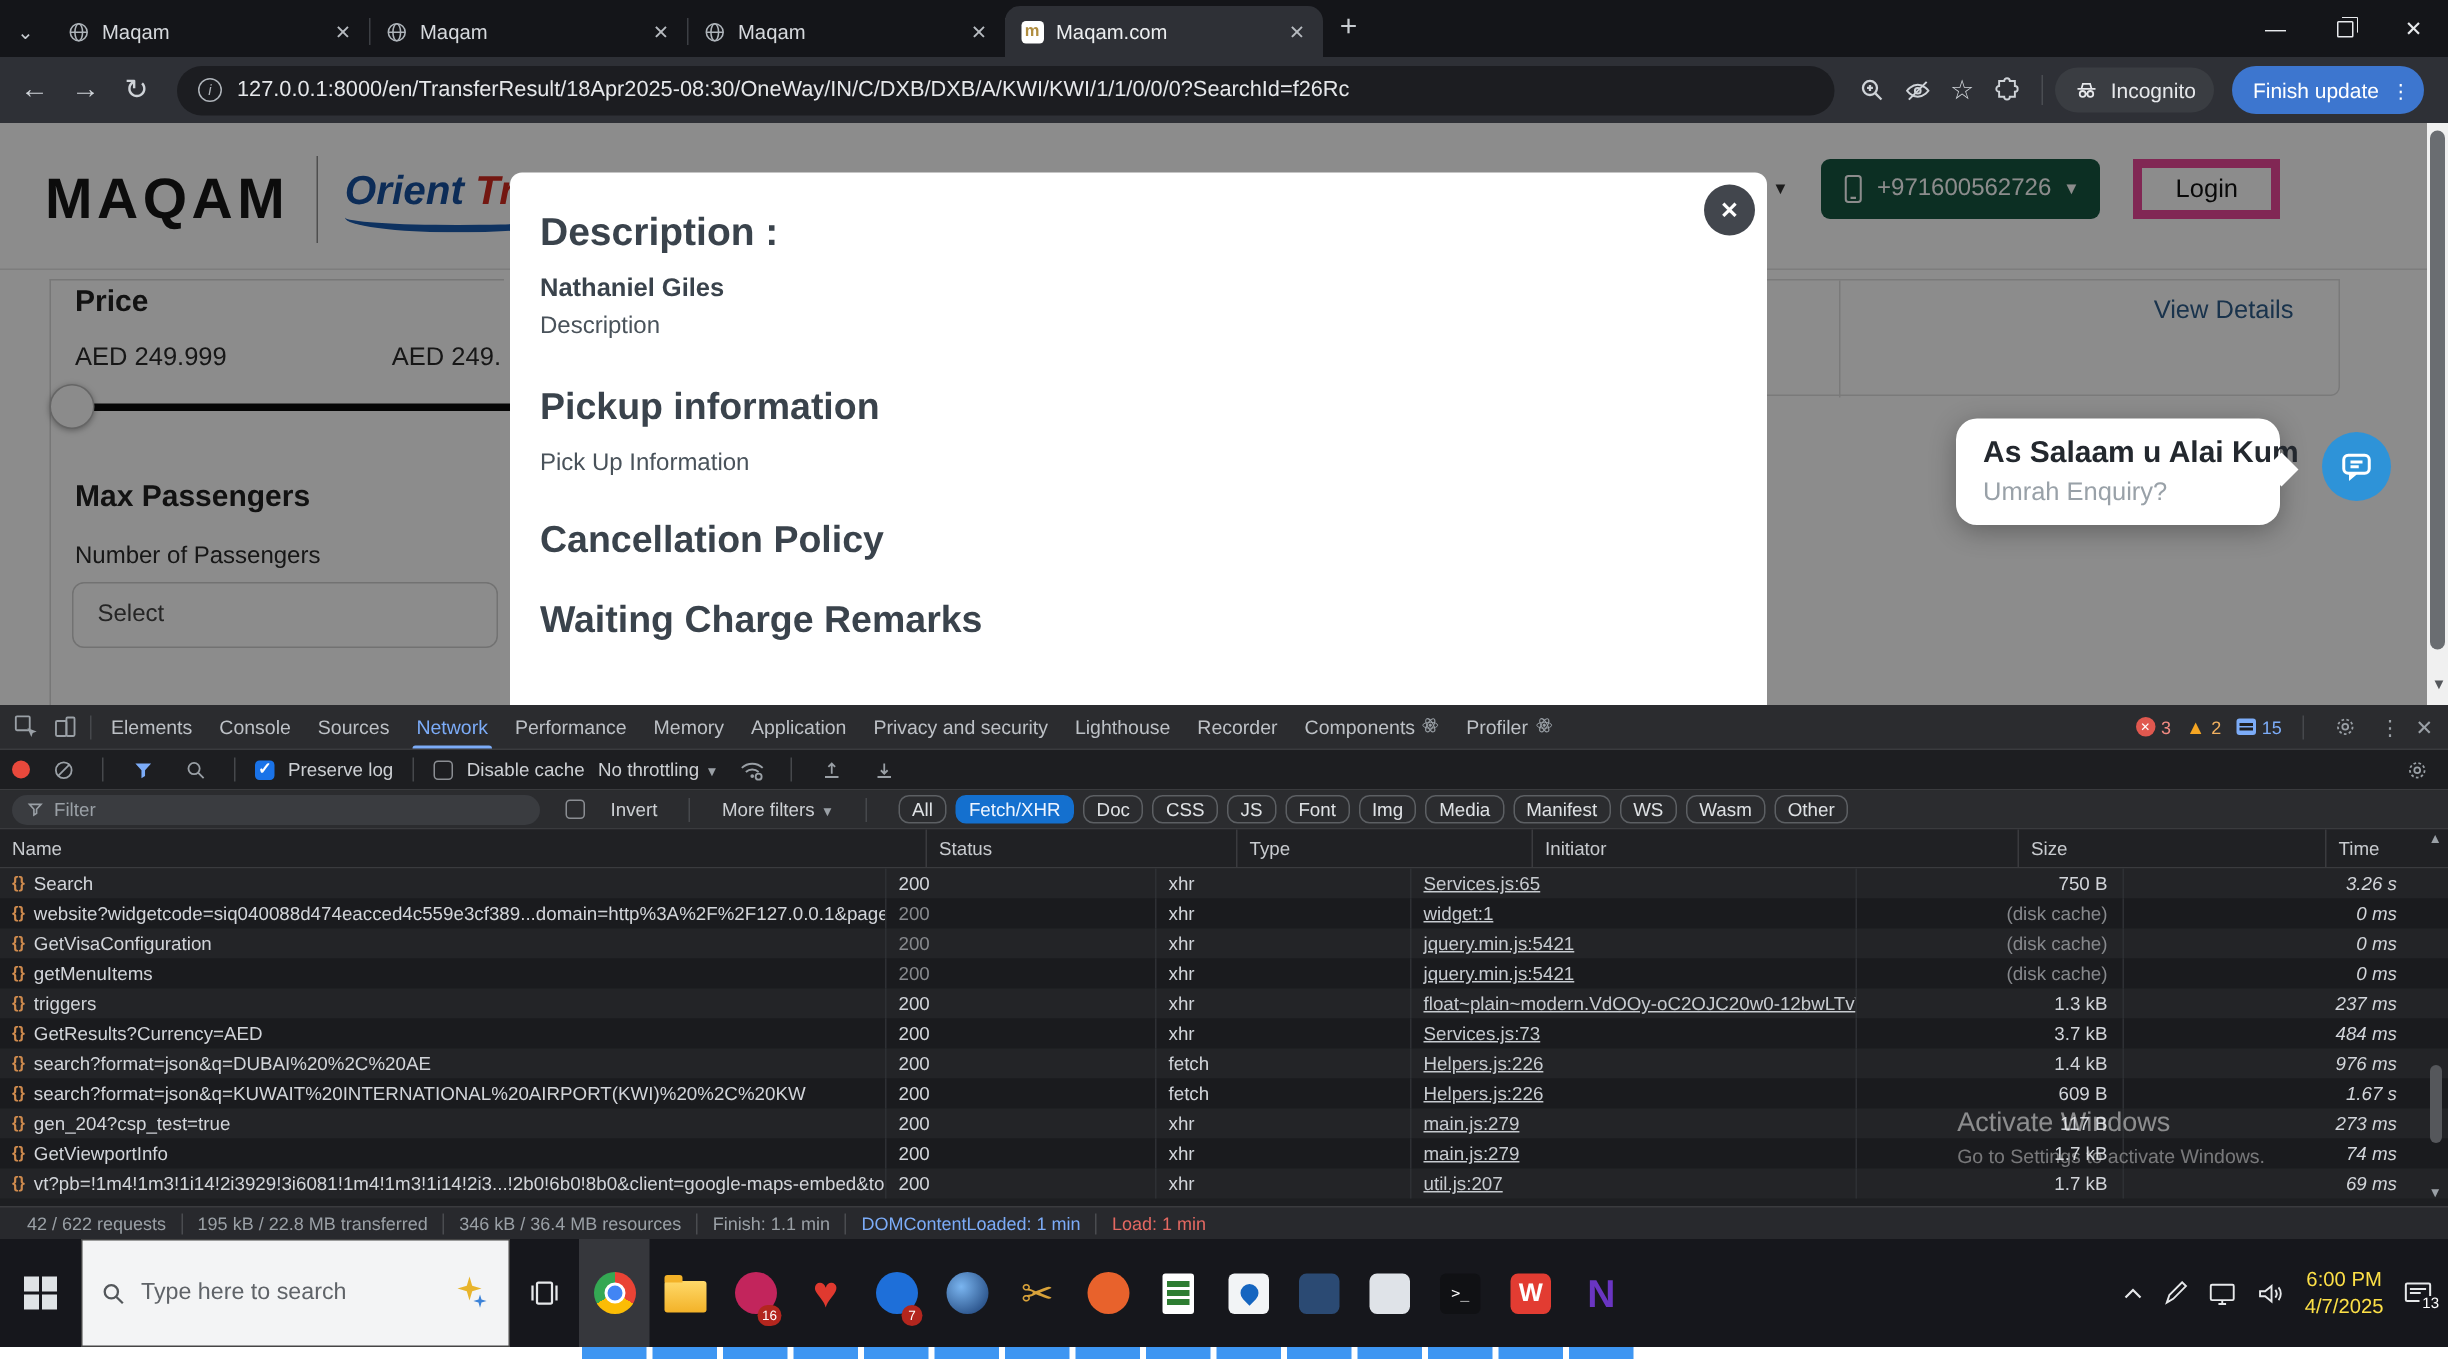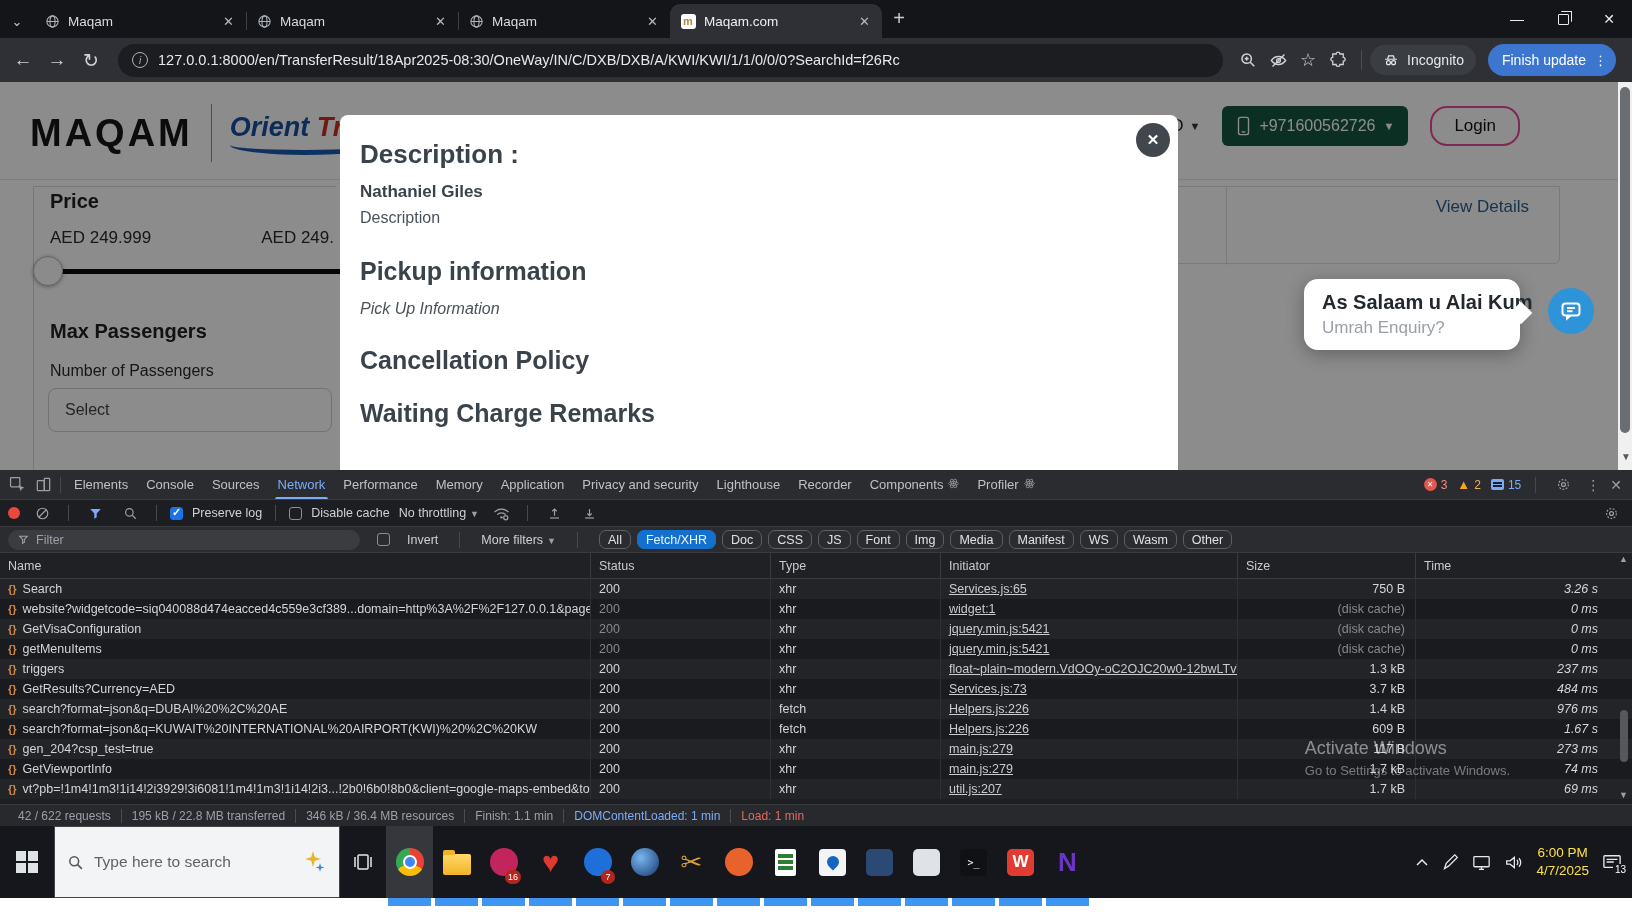--- a/index.html
+++ b/index.html
@@ -55,21 +55,21 @@
   .swoosh{width:150px;height:20px;border-bottom:5px solid #1b5bb0;border-radius:50%;margin-top:-8px;}
   .site-nav{position:absolute;top:22px;right:112px;height:44px;display:flex;align-items:center;gap:22px;}
   .nav-link{font-size:17px;color:#1f1f1f;}
   .nav-ar{font-size:16px;color:#1f1f1f;}
   .flag{width:24px;height:15px;position:relative;background:linear-gradient(#2d7a3a 33%,#fff 33% 66%,#121212 66%);}
   .flag::before{content:"";position:absolute;left:0;top:0;width:7px;height:15px;background:#d32f2f;}
   .currency{display:flex;align-items:center;gap:6px;font-size:17px;color:#1f1f1f;}
   .chev{font-size:11px;color:#333;}
   .phone-btn{height:40px;background:#175741;border-radius:6px;display:flex;align-items:center;gap:8px;
              padding:0 14px;color:#fff;font-size:16px;}
-  .login-btn{height:40px;background:#fff;border:2px solid #ec4899;border-radius:17px;display:flex;align-items:center;
+  .login-btn{height:40px;background:#fff;border:6px solid #ec4899;border-radius:0;display:flex;align-items:center;
              padding:0 22px;color:#111;font-size:17px;}
 
   .filter-card-border{position:absolute;left:33px;top:104px;width:303px;height:284px;border-left:1px solid #d9d9d9;border-top:1px solid #d9d9d9;}
   .price-title{position:absolute;left:50px;top:108px;font-size:20px;font-weight:bold;color:#222;}
   .price-row{position:absolute;left:50px;top:146px;width:284px;display:flex;justify-content:space-between;font-size:17px;color:#2b2b2b;}
   .slider-track{position:absolute;left:48px;top:187px;width:292px;height:5px;background:#0c0c0c;}
   .slider-handle{position:absolute;left:33px;top:174px;width:30px;height:30px;border-radius:50%;background:#fdfdfd;
                  border:1px solid #b9b9b9;box-shadow:0 1px 4px rgba(0,0,0,.35);}
   .maxpass-title{position:absolute;left:50px;top:238px;font-size:20px;font-weight:bold;color:#222;}
   .pass-label{position:absolute;left:50px;top:280px;font-size:16px;color:#2b2b2b;}
@@ -83,21 +83,21 @@
   .overlay{position:absolute;inset:0;background:rgba(0,0,0,0.45);z-index:5;}
 
   .modal{position:absolute;left:340px;top:33px;width:838px;height:370px;background:#fff;border-radius:8px 8px 0 0;z-index:10;}
   .modal-close{position:absolute;top:8px;right:8px;width:34px;height:34px;border-radius:50%;background:#42464d;
                color:#fff;display:flex;align-items:center;justify-content:center;font-size:15px;font-weight:bold;}
   .modal-body{padding:24px 60px 0 20px;color:#3a434c;}
   .m-title{font-size:26px;font-weight:bold;margin:0 0 12px;}
   .m-name{font-size:17px;font-weight:bold;margin:0 0 7px;}
   .m-desc{font-size:16px;color:#49525a;margin:0 0 30px;}
   .m-h2{font-size:25px;font-weight:bold;margin:0 0 14px;}
-  .m-text{font-size:16px;color:#49525a;margin:4px 0 28px;font-style:italic;}
+  .m-text{font-size:16px;color:#49525a;margin:4px 0 28px;}
   .m-h2.tight{margin-bottom:24px;}
 
   .chat-bubble{position:absolute;right:112px;top:197px;width:216px;background:#fff;border-radius:14px;z-index:11;
                padding:12px 18px;box-shadow:0 4px 18px rgba(0,0,0,.3);}
   .chat-bubble::after{content:"";position:absolute;right:-9px;top:26px;width:16px;height:16px;background:#fff;transform:rotate(45deg);}
   .chat-line1{font-size:20px;font-weight:600;color:#23282e;white-space:nowrap;}
   .chat-line2{font-size:17px;color:#99a1a8;margin-top:4px;}
   .chat-fab{position:absolute;right:38px;top:206px;width:46px;height:46px;border-radius:50%;background:#2e93d8;z-index:11;
             display:flex;align-items:center;justify-content:center;}
   .page-scrollbar{position:absolute;right:0;top:0;width:14px;height:100%;background:#f0f0f0;z-index:12;}
@@ -138,21 +138,21 @@
   .dt-filterbar{height:26px;border-bottom:1px solid #3a3b3e;display:flex;align-items:center;gap:17px;padding:0 8px;background:#2b2c2f;}
   .filter-input{width:352px;height:20px;border-radius:10px;background:#3a3c40;display:flex;align-items:center;gap:7px;
                 padding:0 10px;color:#9aa0a6;font-size:12.5px;}
   .pills{display:flex;align-items:center;gap:6px;}
   .pill{height:19px;border:1px solid #5c5f63;border-radius:7px;padding:0 8px;display:flex;align-items:center;
         font-size:12.5px;color:#dfe2e5;background:transparent;white-space:nowrap;}
   .pill.active{background:#1470cf;border-color:#1470cf;color:#eef5ff;}
 
   .dt-table{position:relative;}
   .dt-grid{display:grid;grid-template-columns:590px 180px 170px 297px 178px auto;}
-  .dt-head{height:26px;background:#202124;border-bottom:1px solid #3a3b3e;}
+  .dt-head{height:26px;background:#202124;border-bottom:1px solid #3a3b3e;gap:27px;}
   .dt-head .hc{display:flex;align-items:center;padding-left:8px;font-size:12.5px;color:#c8cbcf;border-left:1px solid #3a3b3e;}
   .dt-head .hc:first-child{border-left:none;}
   .dt-row{height:20px;line-height:20px;font-size:12.5px;color:#d2d5da;}
   .dt-row.odd{background:#232427;}
   .dt-row.even{background:#1a1b1e;}
   .dt-row>div{overflow:hidden;white-space:nowrap;border-left:1px solid #2e3034;padding-left:8px;}
   .dt-row>div:first-child{border-left:none;display:flex;align-items:center;gap:6px;}
   .braces{color:#cf8b4e;font-weight:bold;font-size:11px;flex:0 0 auto;}
   .cell-name{text-overflow:clip;}
   .cell-init span{text-decoration:underline;color:#c7cbd0;}

